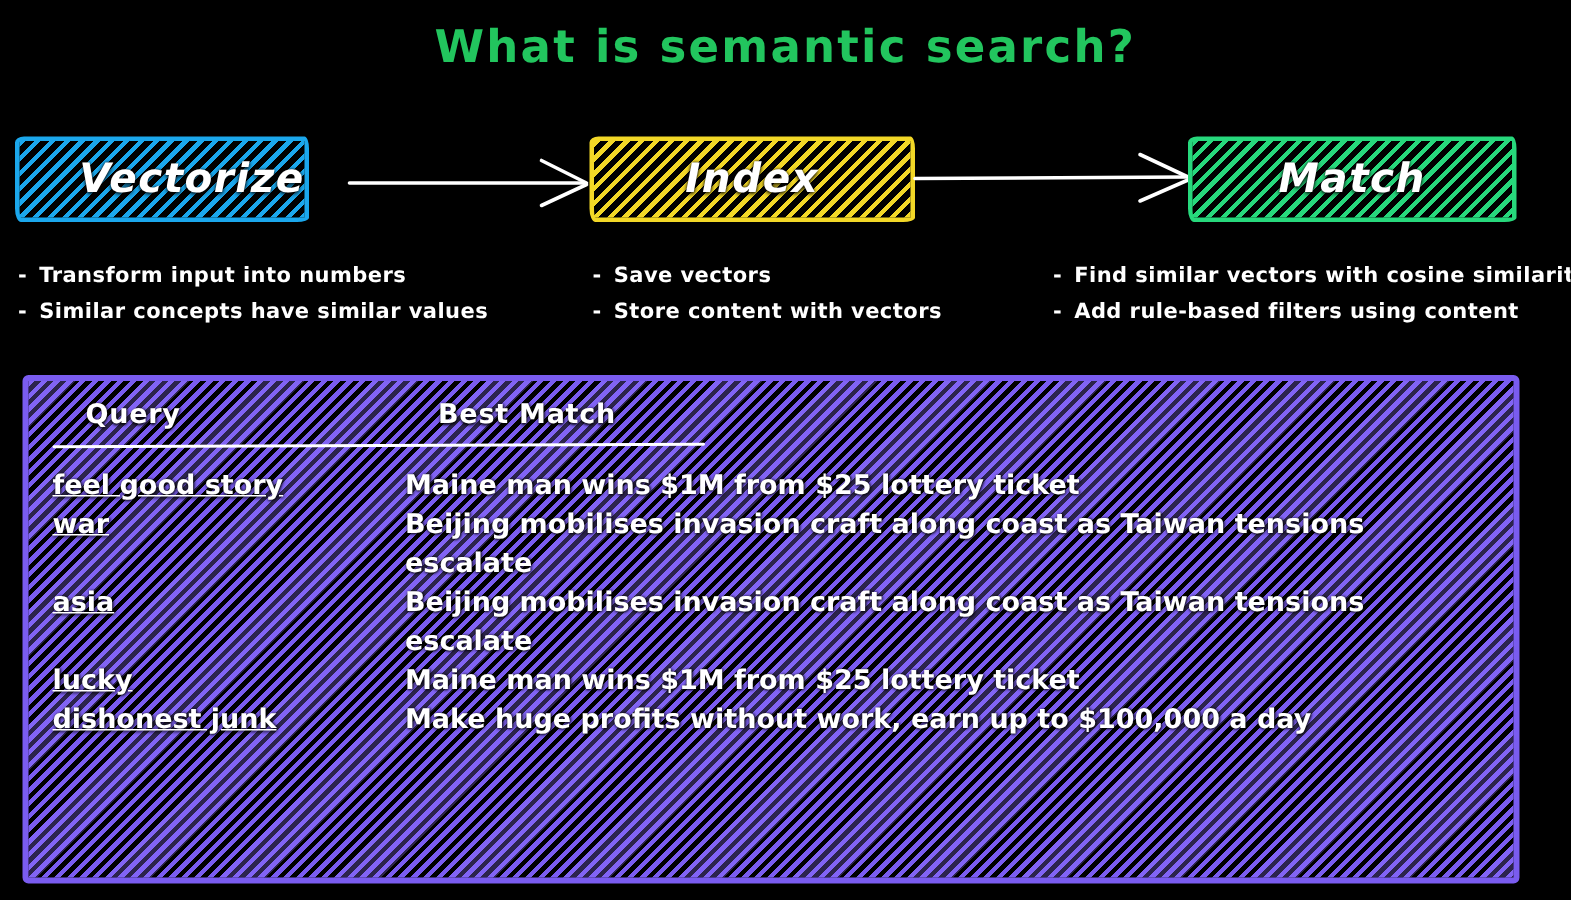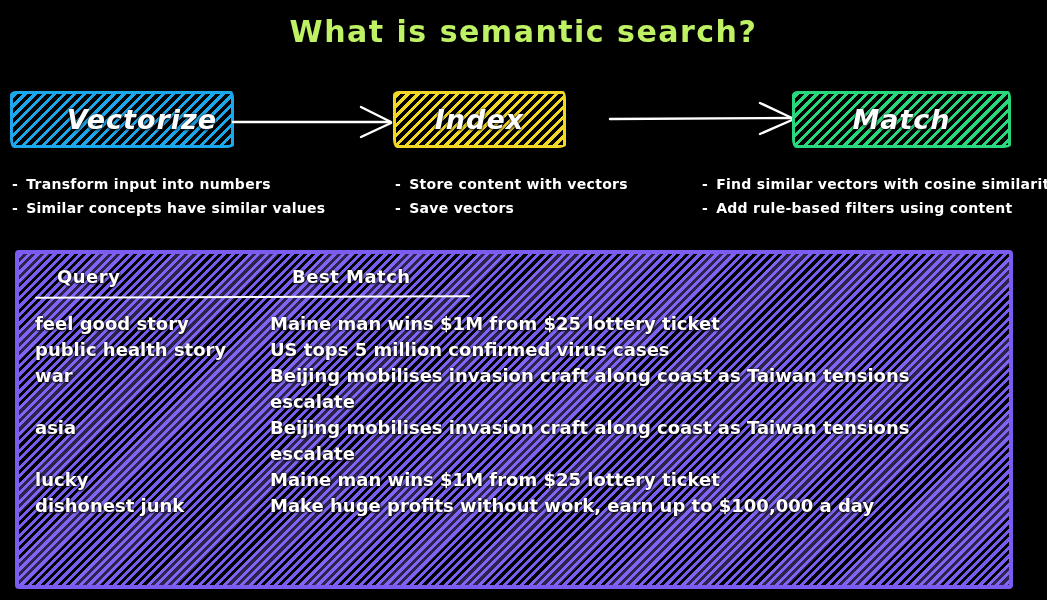--- a/index.html
+++ b/index.html
@@ -9,41 +9,41 @@
     position: relative;
     overflow: hidden;
     font-family: "DejaVu Sans", "Liberation Sans", sans-serif;
     color: #fff;
     font-weight: 700;
   }
   .title {
     position: absolute; top: 14px; left: 0; width: 100%;
     text-align: center;
     font-size: 30px; letter-spacing: 1.5px;
-    color: #bef264;
+    color: #22c55e;
   }
   
   .step-box {
     position: absolute; top: 91px; height: 57px;
     display: flex; align-items: center; justify-content: center;
     background-color: #000;
     border-radius: 6px 3px 8px 4px / 4px 8px 3px 9px;
   }
   .step-box .label {
     font-size: 27px; letter-spacing: 1px; font-style: italic;
     text-shadow: 0 1px 3px rgba(0,0,0,.85), 0 0 2px rgba(0,0,0,.8);
   }
   .box-vectorize {
-    left: 10px; width: 224px;
+    left: 10px; width: 196px;
     border: 3px solid #1BA7EC;
     background-image: repeating-linear-gradient(135deg, #1BA7EC 0 3px, transparent 3px 7px);
     padding-left: 40px;
   }
   .box-index {
-    left: 393px; width: 173px;
+    left: 393px; width: 217px;
     border: 3px solid #F2D727;
     background-image: repeating-linear-gradient(135deg, #F2D727 0 3px, transparent 3px 7px);
     text-align: center;
   }
   .box-search {
     left: 792px; width: 219px;
     border: 3px solid #27D87C;
     background-image: repeating-linear-gradient(135deg, #27D87C 0 3px, transparent 3px 7px);
   }
   .arrow { position: absolute; }
@@ -73,21 +73,21 @@
   }
   .results .hdr { display: flex; font-size: 18px; letter-spacing: 0.5px; margin-left: 22px; }
   .results .hdr .hq { width: 235px; }
   .results .rule {
     width: 435px; height: 2px; background: #fff;
     margin-top: 9px; border-radius: 2px;
     transform: rotate(-0.2deg);
   }
   .results .rows { margin-top: 13px; }
   .trow { display: flex; font-size: 18px; line-height: 26px; }
-  .trow .tq { width: 235px; flex: 0 0 235px; }
+  .trow .tq { width: 235px; flex: 0 0 235px; text-decoration: underline; }
   .trow .tm { width: 720px; }
   .results, .results * { text-shadow: 0 1px 2px rgba(0,0,0,.9), 1px 0 2px rgba(0,0,0,.7); }
 </style>
 </head>
 <body>
 
 <div class="title">What is semantic search?</div>
 
 <div class="step-box box-vectorize">
   <span class="label">Vectorize</span>
@@ -116,43 +116,39 @@
 <div class="step-box box-search">
   <span class="label">Match</span>
 </div>
 
 <div class="bullets bullets-1">
   <div class="bullet"><span class="dash">-</span><span>Transform input into numbers</span></div>
   <div class="bullet"><span class="dash">-</span><span>Similar concepts have similar values</span></div>
 </div>
 
 <div class="bullets bullets-2">
+  <div class="bullet"><span class="dash">-</span><span>Save vectors</span></div>
   <div class="bullet"><span class="dash">-</span><span>Store content with vectors</span></div>
-  <div class="bullet"><span class="dash">-</span><span>Save vectors</span></div>
 </div>
 
 <div class="bullets bullets-3">
   <div class="bullet"><span class="dash">-</span><span>Find similar vectors with cosine similarity</span></div>
   <div class="bullet"><span class="dash">-</span><span>Add rule-based filters using content</span></div>
 </div>
 
 <div class="results">
   <div class="hdr">
     <div class="hq">Query</div>
     <div class="hm">Best Match</div>
   </div>
   <div class="rule"></div>
   <div class="rows">
     <div class="trow">
       <div class="tq">feel good story</div>
       <div class="tm">Maine man wins $1M from $25 lottery ticket</div>
-    </div>
-    <div class="trow">
-      <div class="tq">public health story</div>
-      <div class="tm">US tops 5 million confirmed virus cases</div>
     </div>
     <div class="trow">
       <div class="tq">war</div>
       <div class="tm">Beijing mobilises invasion craft along coast as Taiwan tensions escalate</div>
     </div>
     <div class="trow">
       <div class="tq">asia</div>
       <div class="tm">Beijing mobilises invasion craft along coast as Taiwan tensions escalate</div>
     </div>
     <div class="trow">

